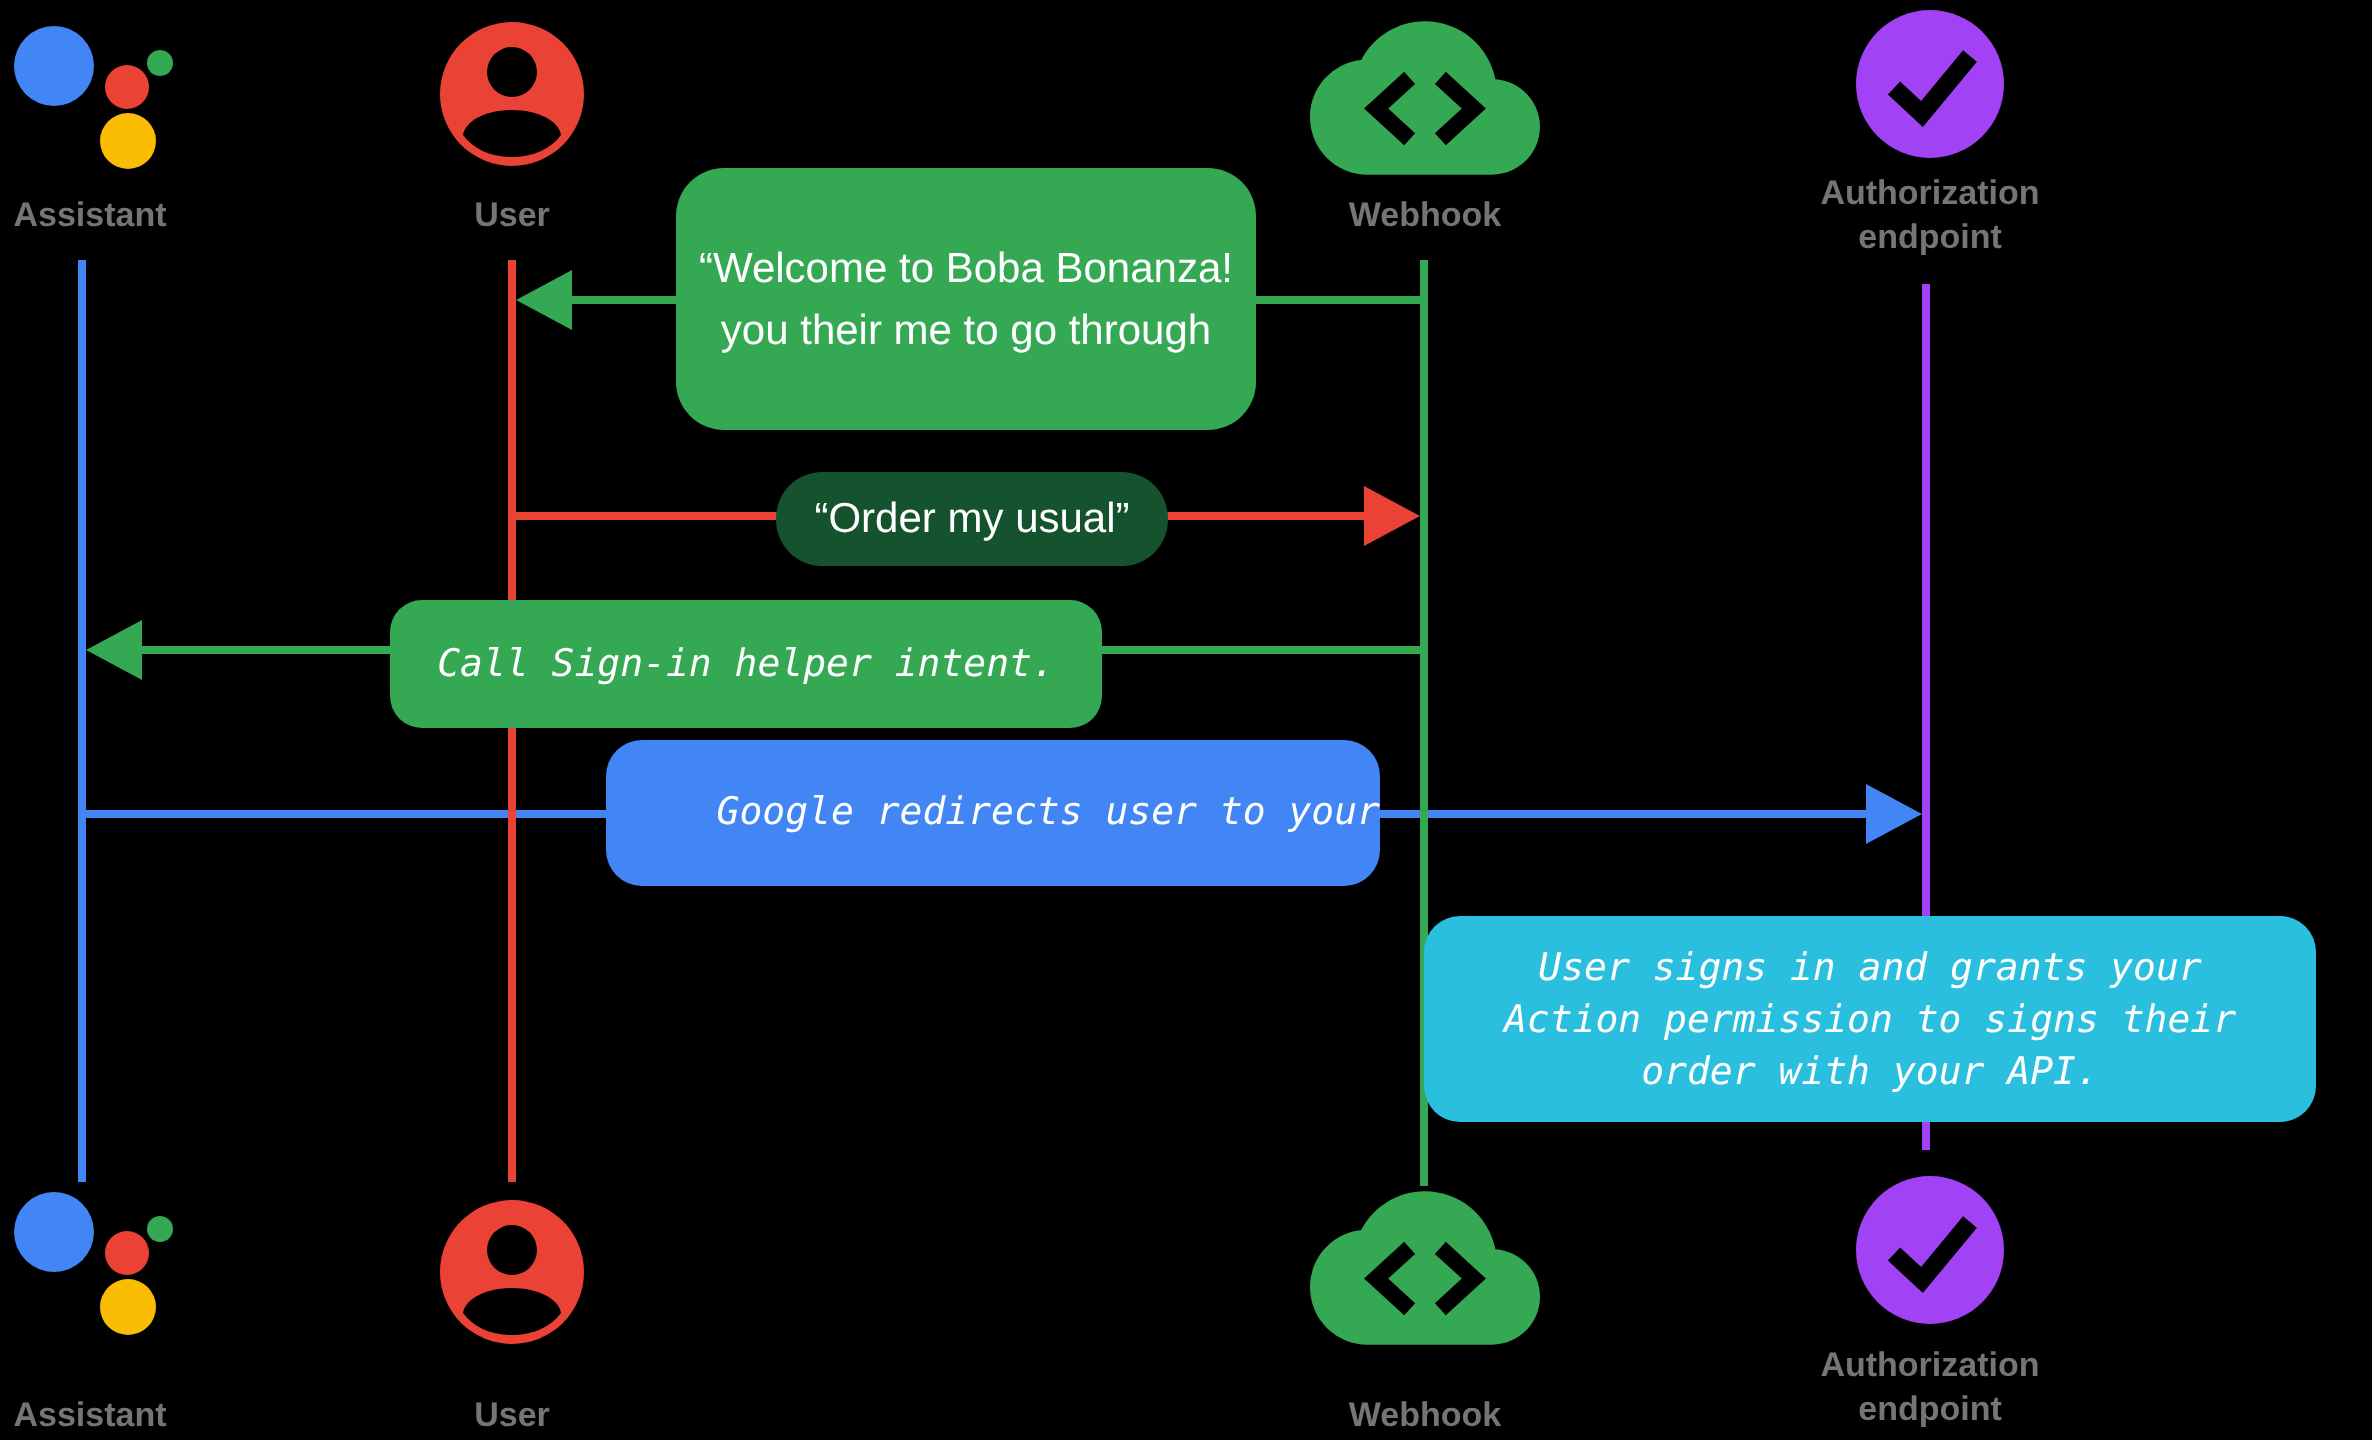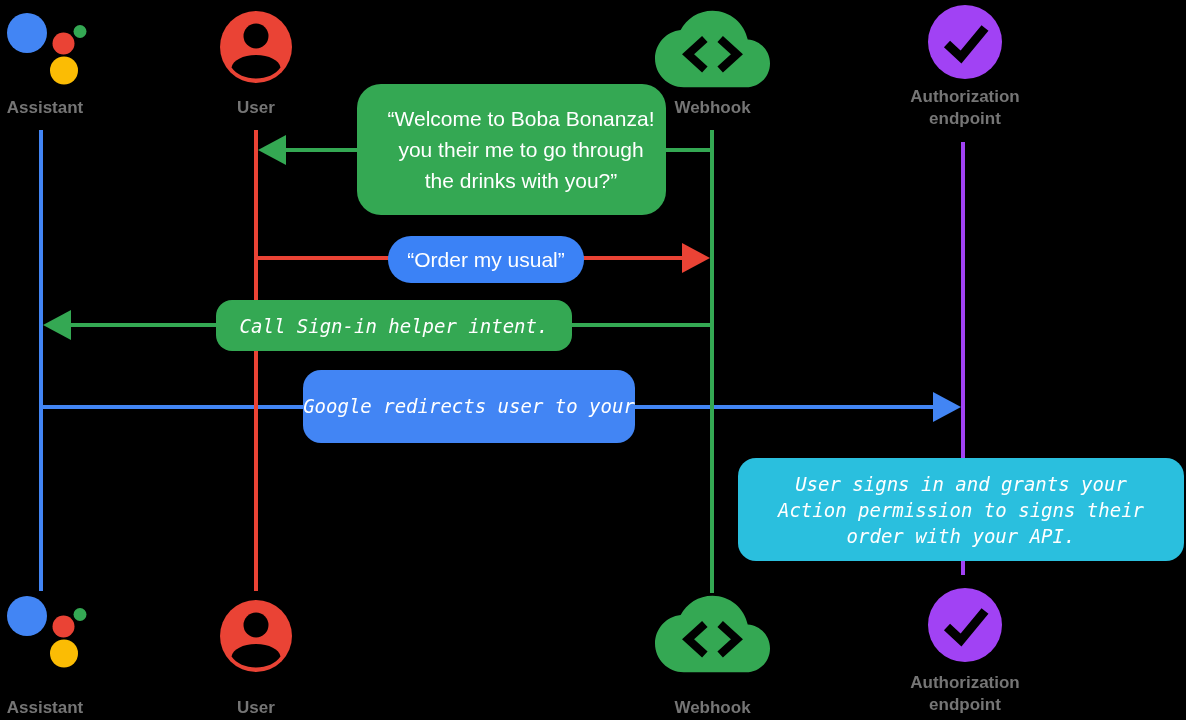--- a/index.html
+++ b/index.html
@@ -10,21 +10,21 @@
   .lifeline{position:absolute;width:4px;z-index:2;}
   .shaft{position:absolute;height:4px;z-index:1;}
   .head{position:absolute;width:0;height:0;border-top:15px solid transparent;border-bottom:15px solid transparent;z-index:1;}
   .bubble{
     position:absolute;display:flex;flex-direction:column;justify-content:center;align-items:center;
     color:#fff;text-align:center;z-index:3;
   }
   .speech{font-family:"Liberation Sans",sans-serif;font-size:21px;line-height:31px;}
   .code{font-family:"DejaVu Sans Mono",monospace;font-style:italic;font-size:19px;}
   .green-bg{background:#34A853;}
-  .red-bg{background:#3b82f6;}
+  .red-bg{background:#14532d;}
   .blue-bg{background:#4285F4;}
   .cyan-bg{background:#2ABFDE;}
   .icon{position:absolute;z-index:4;}
   .actor-label{
     position:absolute;color:#757575;font-weight:bold;font-size:17px;
     line-height:22px;text-align:center;z-index:4;
   }
 </style>
 </head>
 <body>
@@ -41,39 +41,38 @@
 
   <div class="shaft" style="left:256px;top:256px;width:428px;background:#EA4335;"></div>
   <div class="head" style="left:682px;top:243px;border-left:28px solid #EA4335;"></div>
 
   <div class="shaft" style="left:64px;top:323px;width:648px;background:#34A853;"></div>
   <div class="head" style="left:43px;top:310px;border-right:28px solid #34A853;"></div>
 
   <div class="shaft" style="left:41px;top:405px;width:894px;background:#4285F4;"></div>
   <div class="head" style="left:933px;top:392px;border-left:28px solid #4285F4;"></div>
 
-  <div class="bubble speech green-bg" style="left:357px;top:84px;width:290px;height:131px;border-radius:24px;padding-left:19px;">
+  <div class="bubble speech green-bg" style="left:338px;top:84px;width:290px;height:131px;border-radius:24px;">
     <div>“Welcome to Boba Bonanza!</div>
     <div>you their me to go through</div>
-    <div>the drinks with you?”</div>
   </div>
 
   <div class="bubble speech red-bg" style="left:388px;top:236px;width:196px;height:47px;border-radius:23px;">
     <div>“Order my usual”</div>
   </div>
 
-  <div class="bubble code green-bg" style="left:216px;top:300px;width:356px;height:51px;border-radius:16px;">
+  <div class="bubble code green-bg" style="left:195px;top:300px;width:356px;height:64px;border-radius:16px;">
     <div>Call Sign-in helper intent.</div>
   </div>
 
-  <div class="bubble code blue-bg" style="left:303px;top:370px;width:332px;height:73px;border-radius:18px;line-height:27px;">
+  <div class="bubble code blue-bg" style="left:303px;top:370px;width:387px;height:73px;border-radius:18px;line-height:27px;align-items:flex-end;">
     <div>Google redirects user to your</div>
   </div>
 
-  <div class="bubble code cyan-bg" style="left:738px;top:458px;width:446px;height:103px;border-radius:18px;line-height:26px;">
+  <div class="bubble code cyan-bg" style="left:712px;top:458px;width:446px;height:103px;border-radius:18px;line-height:26px;">
     <div>User signs in and grants your</div>
     <div>Action permission to signs their</div>
     <div>order with your API.</div>
   </div>
 
   <svg class="icon" style="left:0;top:0;" width="90" height="90" viewBox="0 0 90 90">
     <circle cx="27" cy="33" r="20" fill="#4285F4"></circle>
     <circle cx="63.5" cy="43.5" r="11" fill="#EA4335"></circle>
     <circle cx="80" cy="31.5" r="6.5" fill="#34A853"></circle>
     <circle cx="64" cy="70.5" r="14" fill="#FBBC04"></circle>

